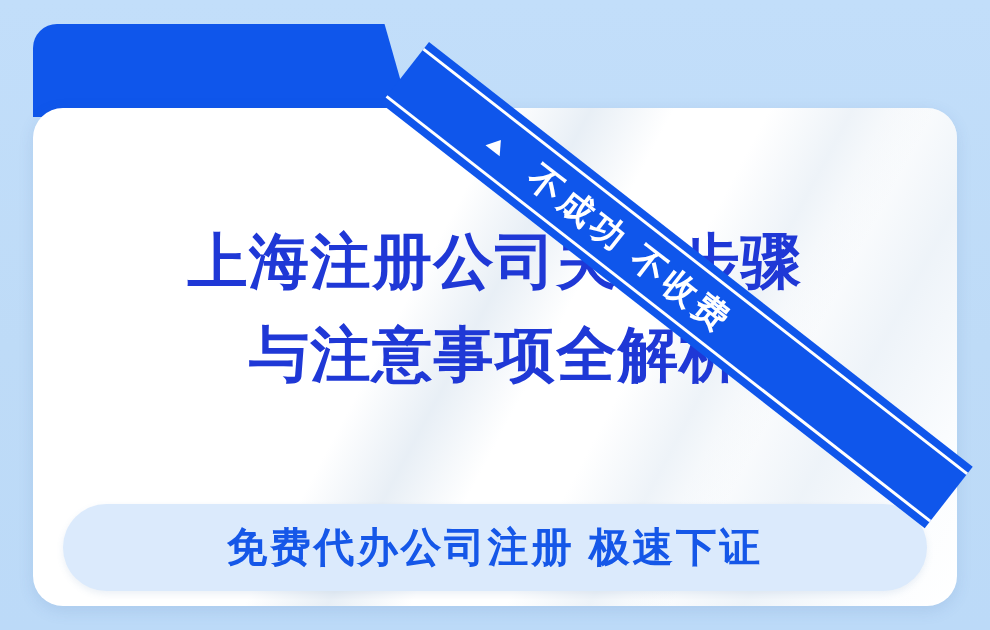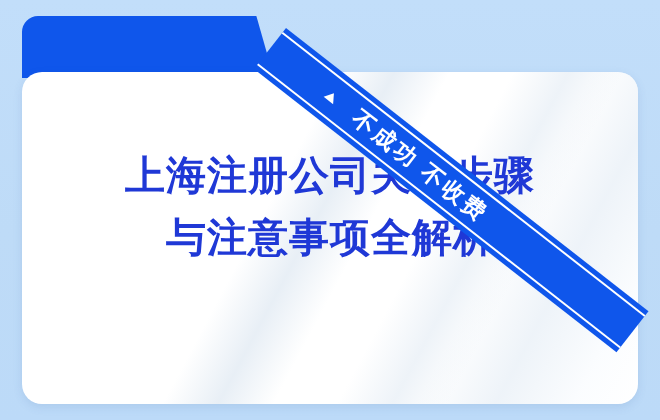--- a/index.html
+++ b/index.html
@@ -187,20 +187,23 @@
   </div>
 
   <div class="card">
     <div class="card-sheen"></div>
 
     <div class="headline">
       <div class="headline-line">上海注册公司关键步骤</div>
       <div class="headline-line">与注意事项全解析</div>
     </div>
 
+    <div class="pill">
+      <span class="pill-text">免费代办公司注册 极速下证</span>
+    </div>
   </div>
 
   <div class="ribbon">
     <span class="ribbon-marker"></span>
     <span class="ribbon-text">不成功 不收费</span>
   </div>
 
 </div>
 
 </body></html>

